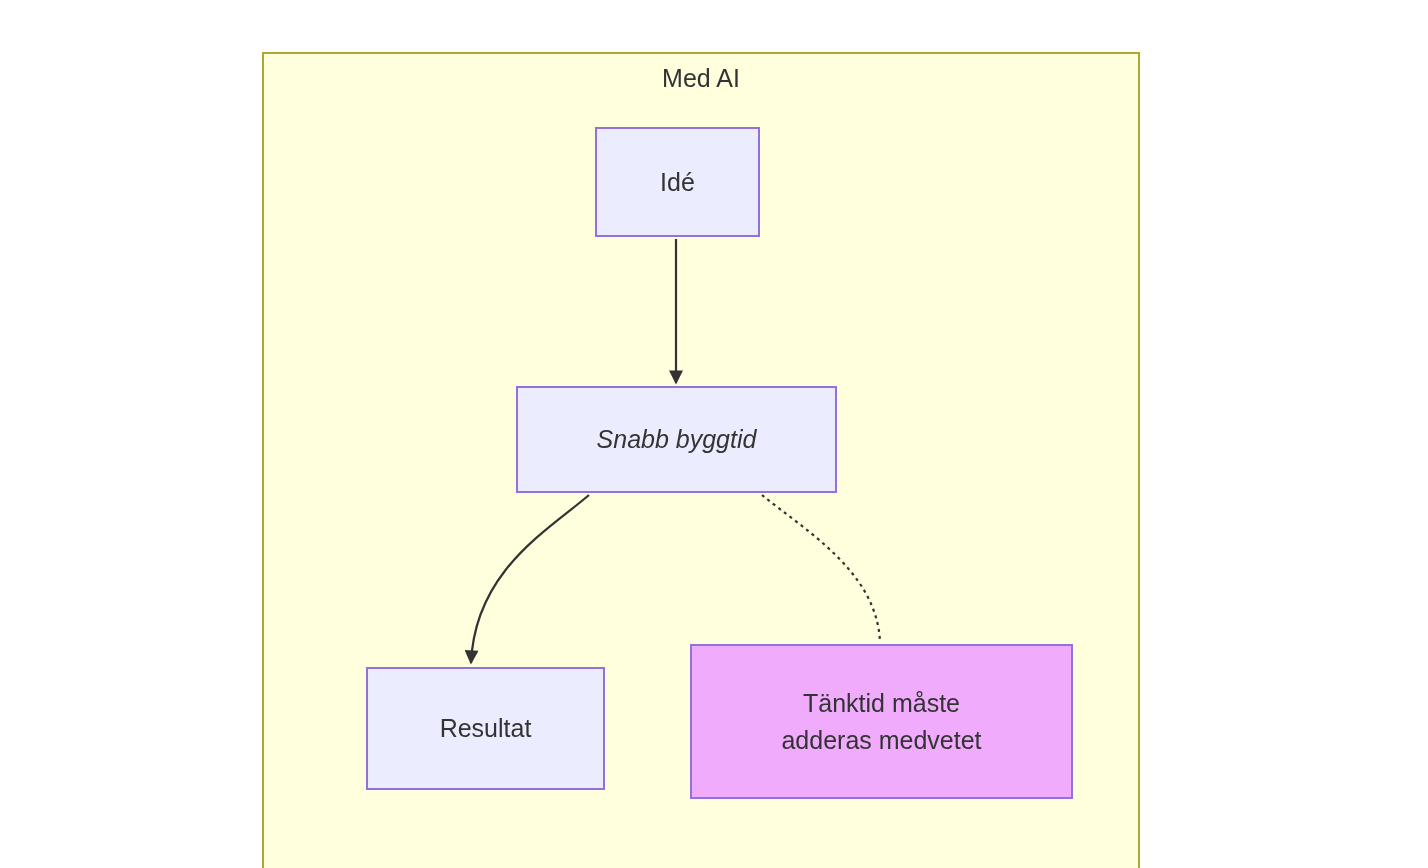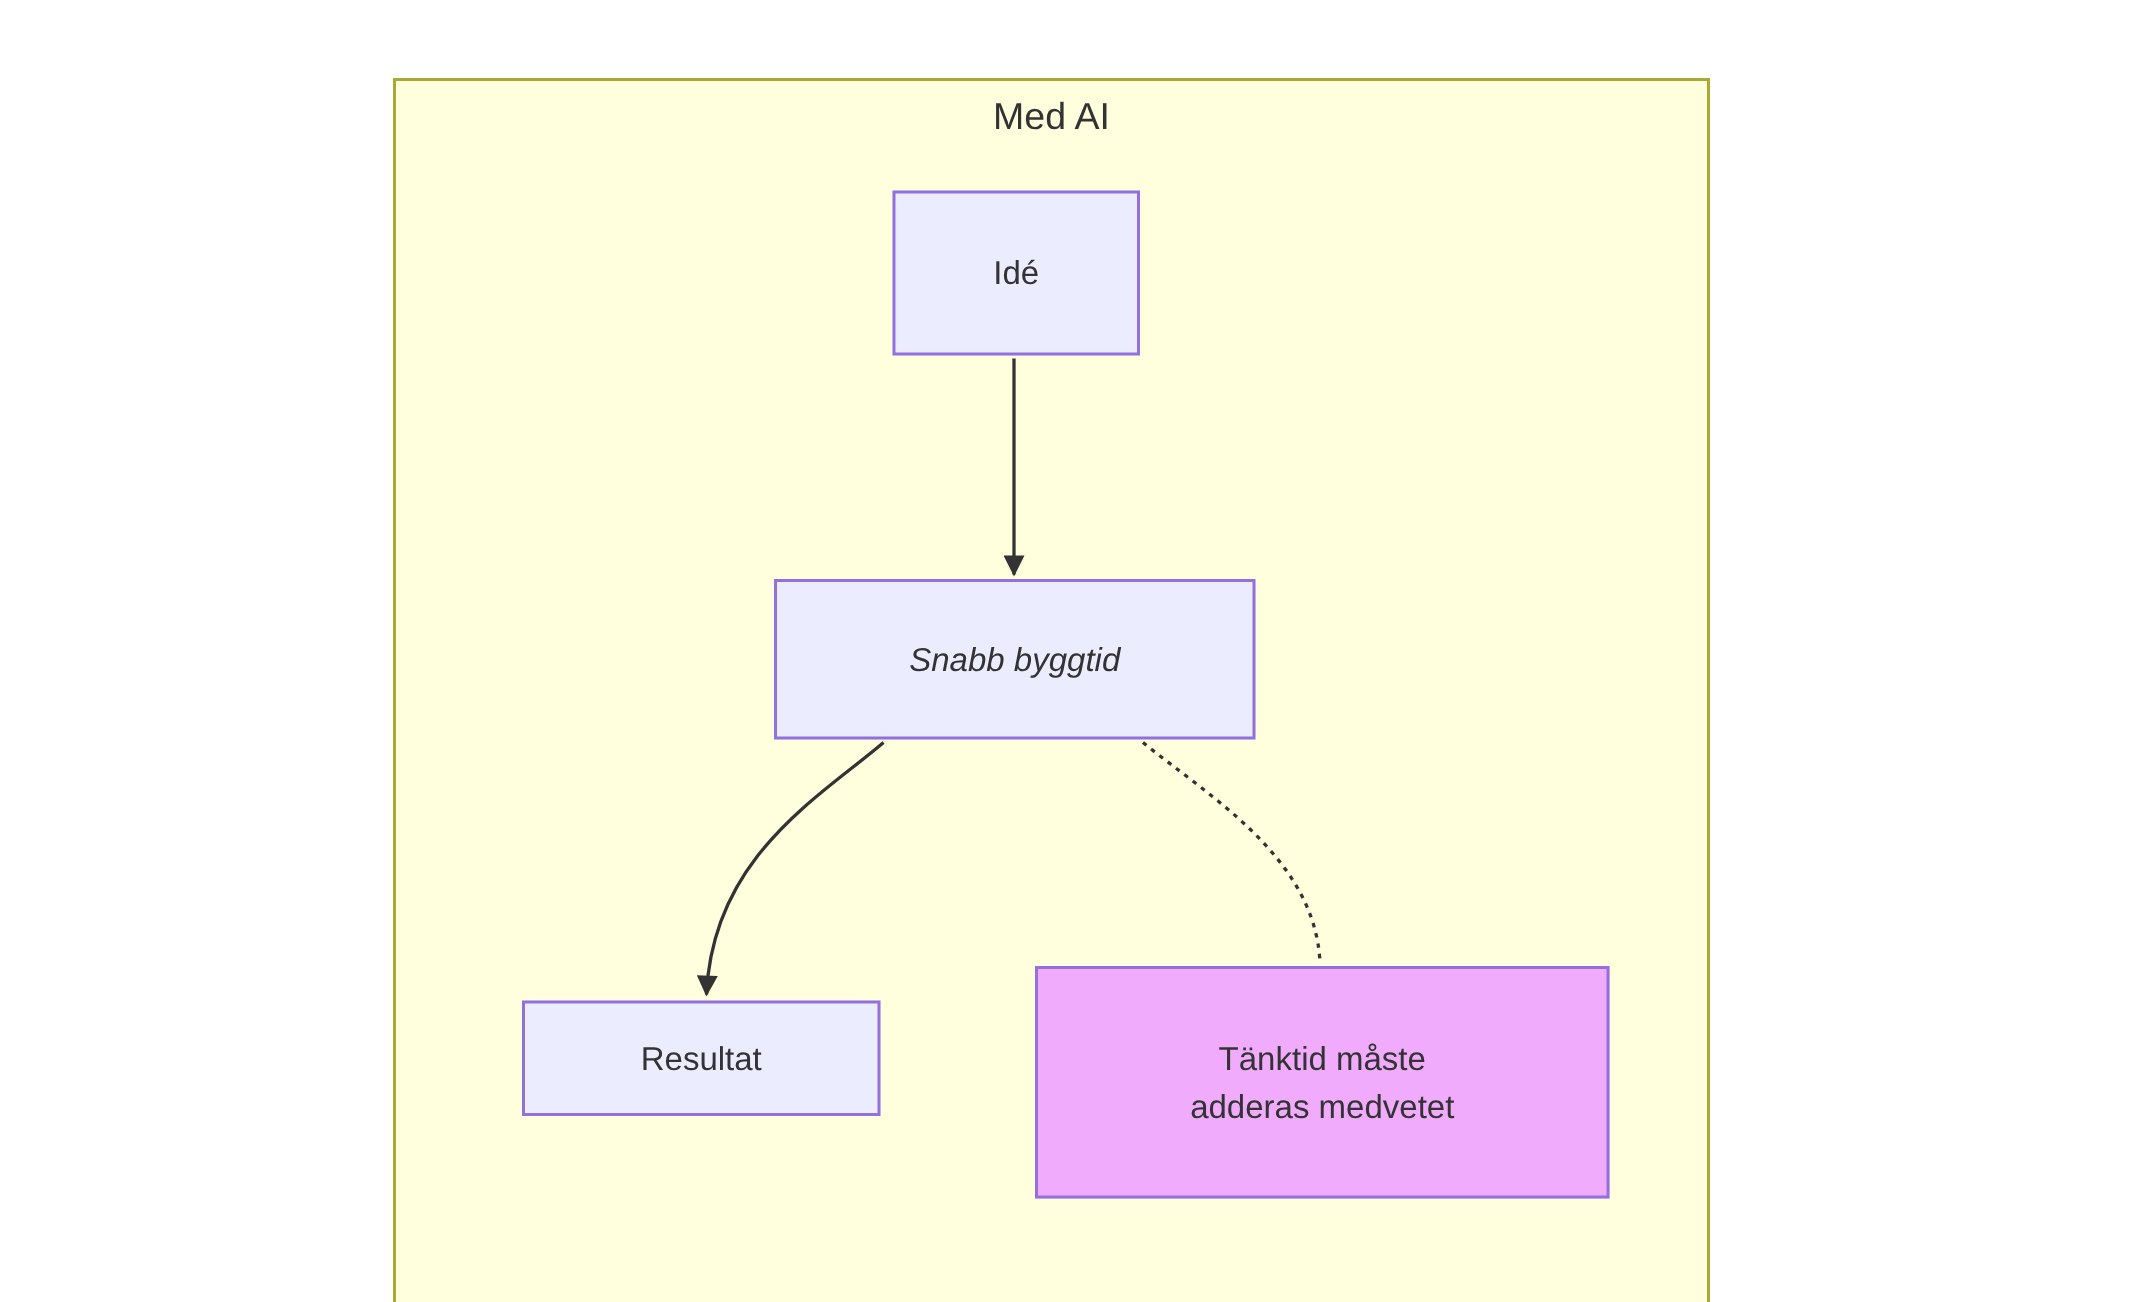--- a/index.html
+++ b/index.html
@@ -49,30 +49,30 @@
     position: absolute;
     z-index: 3;
     background: #ececff;
     border: 2px solid #9370db;
     box-sizing: border-box;
     display: flex;
     flex-direction: column;
     align-items: center;
     justify-content: center;
     text-align: left;
-    font-size: 22px;
+    font-size: 25px;
     color: #333333;
     line-height: 1.45;
   }
   .node.highlight {
     background: #f0abfc;
   }
   #node-ide      { left: 595px; top:  93px; width: 165px; height: 110px; }
   #node-snabb    { left: 516px; top: 352px; width: 321px; height: 107px; font-style: italic; }
-  #node-resultat { left: 348px; top: 633px; width: 239px; height: 77px; }
+  #node-resultat { left: 366px; top: 633px; width: 239px; height: 123px; }
   #node-tanktid  { left: 690px; top: 610px; width: 383px; height: 155px; }
 </style>
 </head>
 <body>
 
 <div class="canvas">
 
   <div class="subgraph">
     <div class="subgraph-title">Med AI</div>
   </div>

